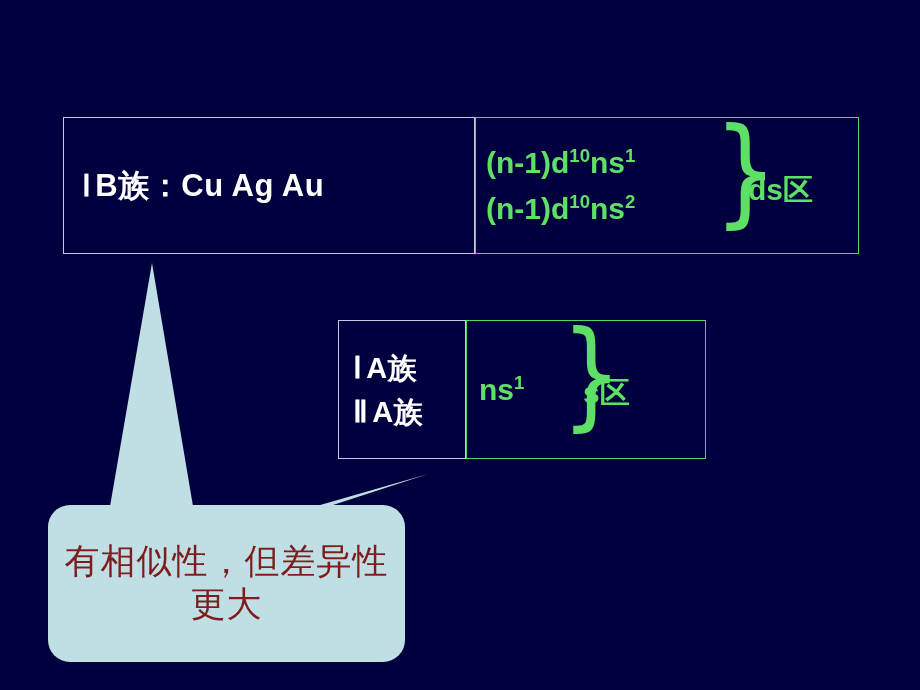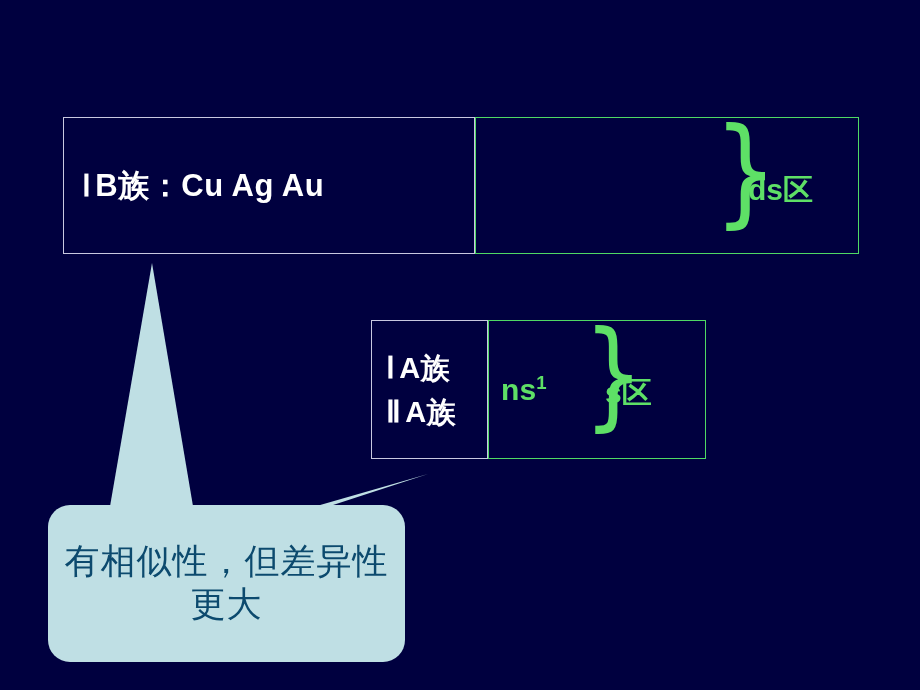--- a/index.html
+++ b/index.html
@@ -115,21 +115,20 @@
   
   #table-s {
     left: 338px;
     top: 320px;
     width: 368px;
     height: 139px;
   }
   #table-s .cell-white {
     width: 136px;
     padding-left: 14px;
-    margin-left: 33px;
   }
   #table-s .cell-green {
     width: 256px;
     padding-left: 12px;
     position: relative;
   }
   #table-s .row-white-1 { margin: 7px 0; font-size: 29px; }
   #table-s .cfg-row { margin: 9px 0; font-size: 30px; }
   #s-brace {
     left: 87px;
@@ -158,21 +157,21 @@
     width: 357px;
     height: 157px;
     background: #bfdfe4;
     border-radius: 22px;
     box-sizing: border-box;
     display: flex;
     align-items: center;
     justify-content: center;
   }
   #callout-text {
-    color: #0c4a6e;
+    color: #7f1d1d;
     font-family: "Liberation Serif", serif;
     font-size: 35px;
     line-height: 1.22;
     text-align: center;
     padding: 0 14px;
     letter-spacing: 1px;
   }
 </style>
 </head>
 <body>
@@ -188,20 +187,26 @@
 
   <div id="table-ds" class="group-table">
 
     <div class="cell cell-white">
       <div class="row-white-1">
         <span class="roman">Ⅰ</span><span>B族：Cu  Ag  Au</span>
       </div>
     </div>
 
     <div class="cell cell-green">
+      <div class="cfg-row">
+        <span>(n-1)d</span><sup>10</sup><span>ns</span><sup>1</sup>
+      </div>
+      <div class="cfg-row">
+        <span>(n-1)d</span><sup>10</sup><span>ns</span><sup>2</sup>
+      </div>
 
       <div id="ds-brace" class="brace">}</div>
       <div id="ds-label" class="block-label">ds区</div>
     </div>
   </div>
 
   <div id="table-s" class="group-table">
 
     <div class="cell cell-white">
       <div class="row-white-1">

